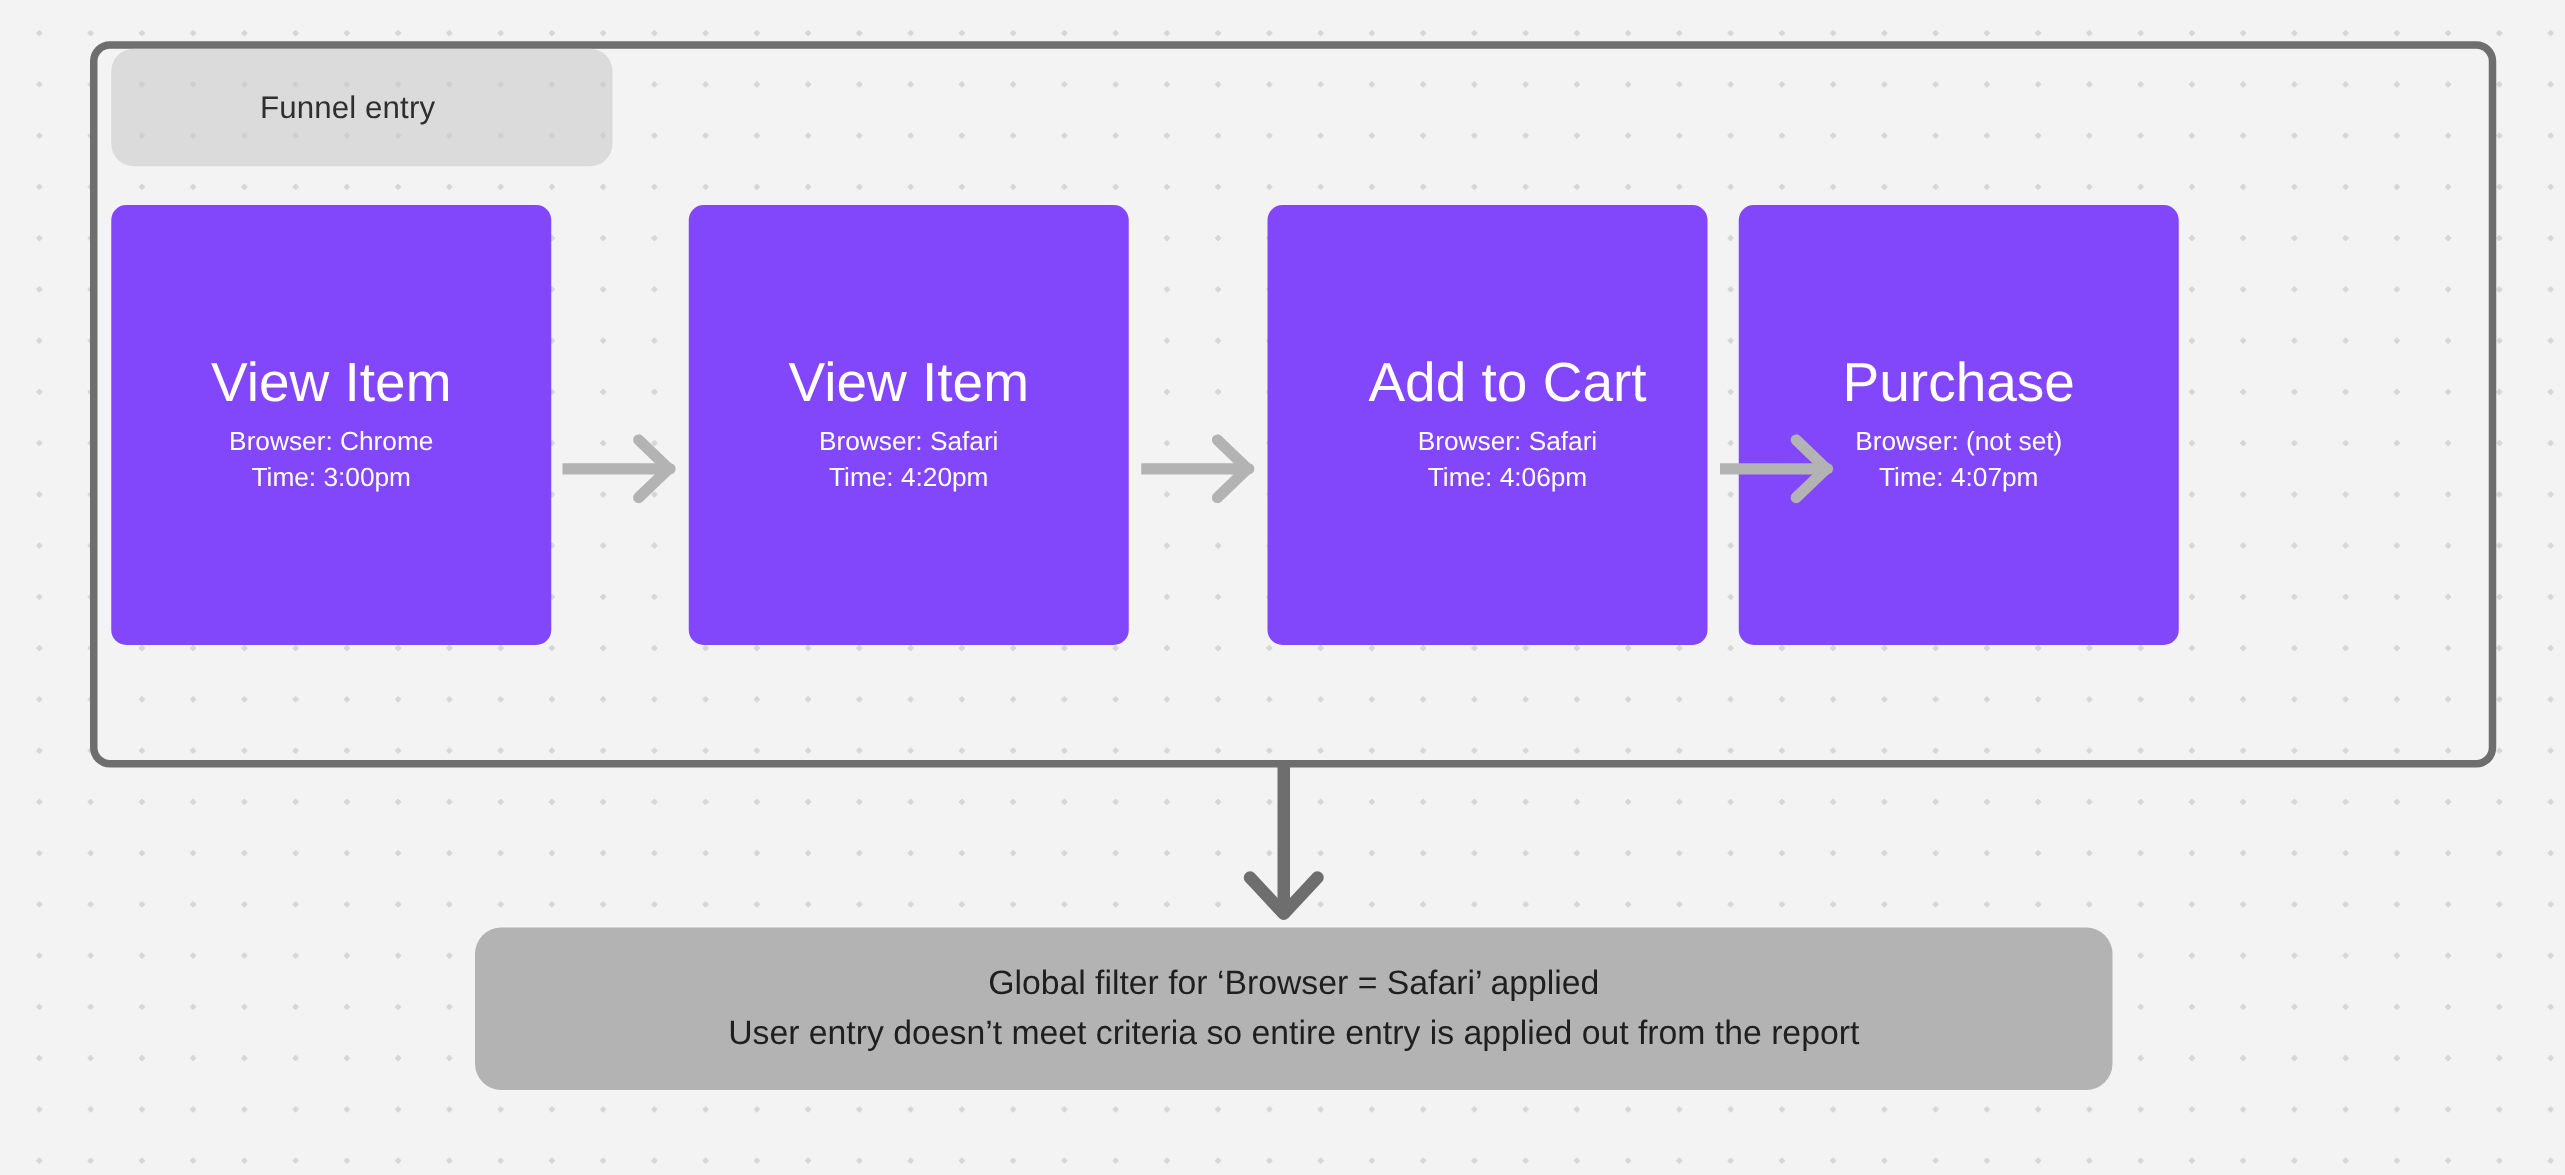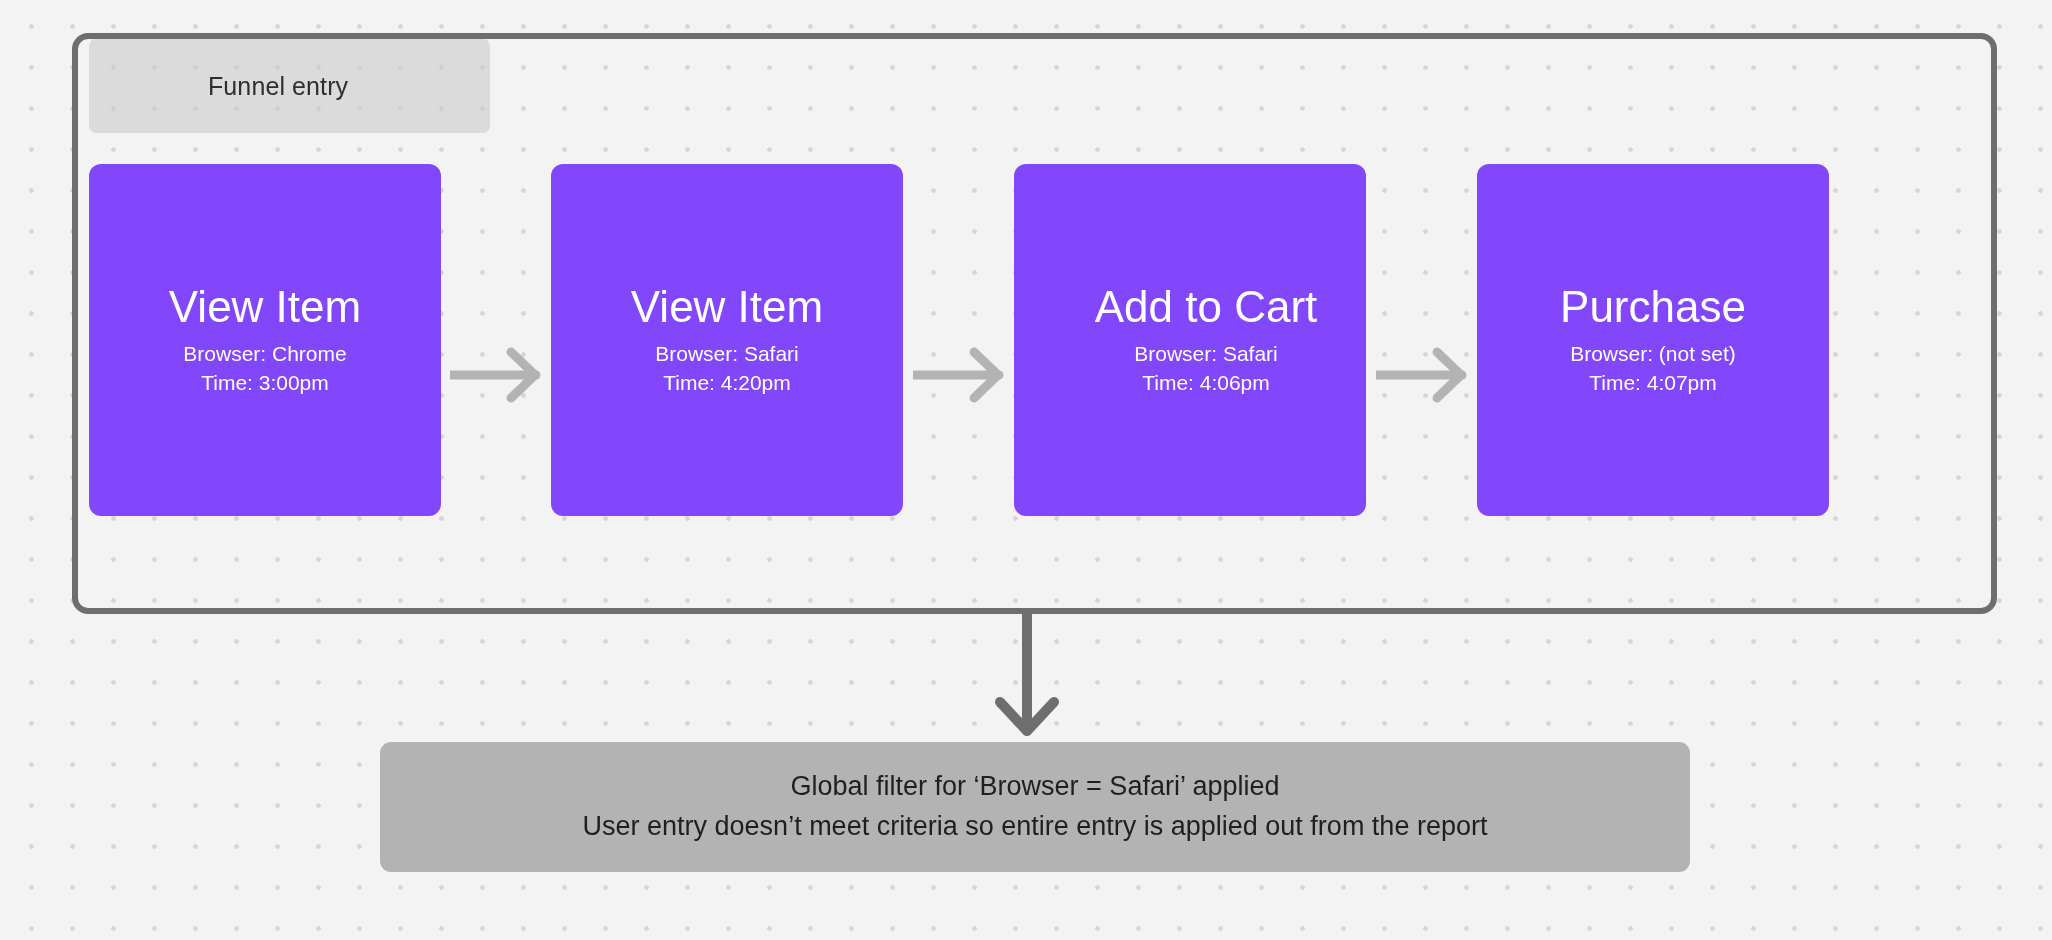--- a/index.html
+++ b/index.html
@@ -31,21 +31,21 @@
   }
 
   
   .funnel-entry-label {
     position: absolute;
     left: 89px;
     top: 39px;
     width: 401px;
     height: 94px;
     background: rgba(203, 203, 203, 0.62);
-    border-radius: 7px;
+    border-radius: 18px;
     display: flex;
     align-items: center;
     padding-left: 119px;
   }
   .funnel-entry-label span {
     font-size: 25px;
     color: #2f2f2f;
     letter-spacing: 0.1px;
   }
 
@@ -82,21 +82,21 @@
   .step-card .step-detail {
     font-size: 21px;
     line-height: 1.38;
     font-weight: 400;
     white-space: nowrap;
   }
 
   .card-0 { left: 89px; }
   .card-1 { left: 551px; }
   .card-2 { left: 1014px; padding-left: 32px; }
-  .card-3 { left: 1477px; }
+  .card-3 { left: 1391px; }
 
   
   .step-arrow {
     position: absolute;
     top: 344px;
     width: 95px;
     height: 62px;
   }
   .arrow-0 { left: 450px; }
   .arrow-1 { left: 913px; }
@@ -112,21 +112,21 @@
   }
 
   
   .note-box {
     position: absolute;
     left: 380px;
     top: 742px;
     width: 1310px;
     height: 130px;
     background: #b3b3b3;
-    border-radius: 11px;
+    border-radius: 21px;
     display: flex;
     flex-direction: column;
     align-items: center;
     justify-content: center;
     text-align: center;
   }
   .note-box .note-line {
     font-size: 27px;
     line-height: 1.48;
     color: #1f1f1f;

